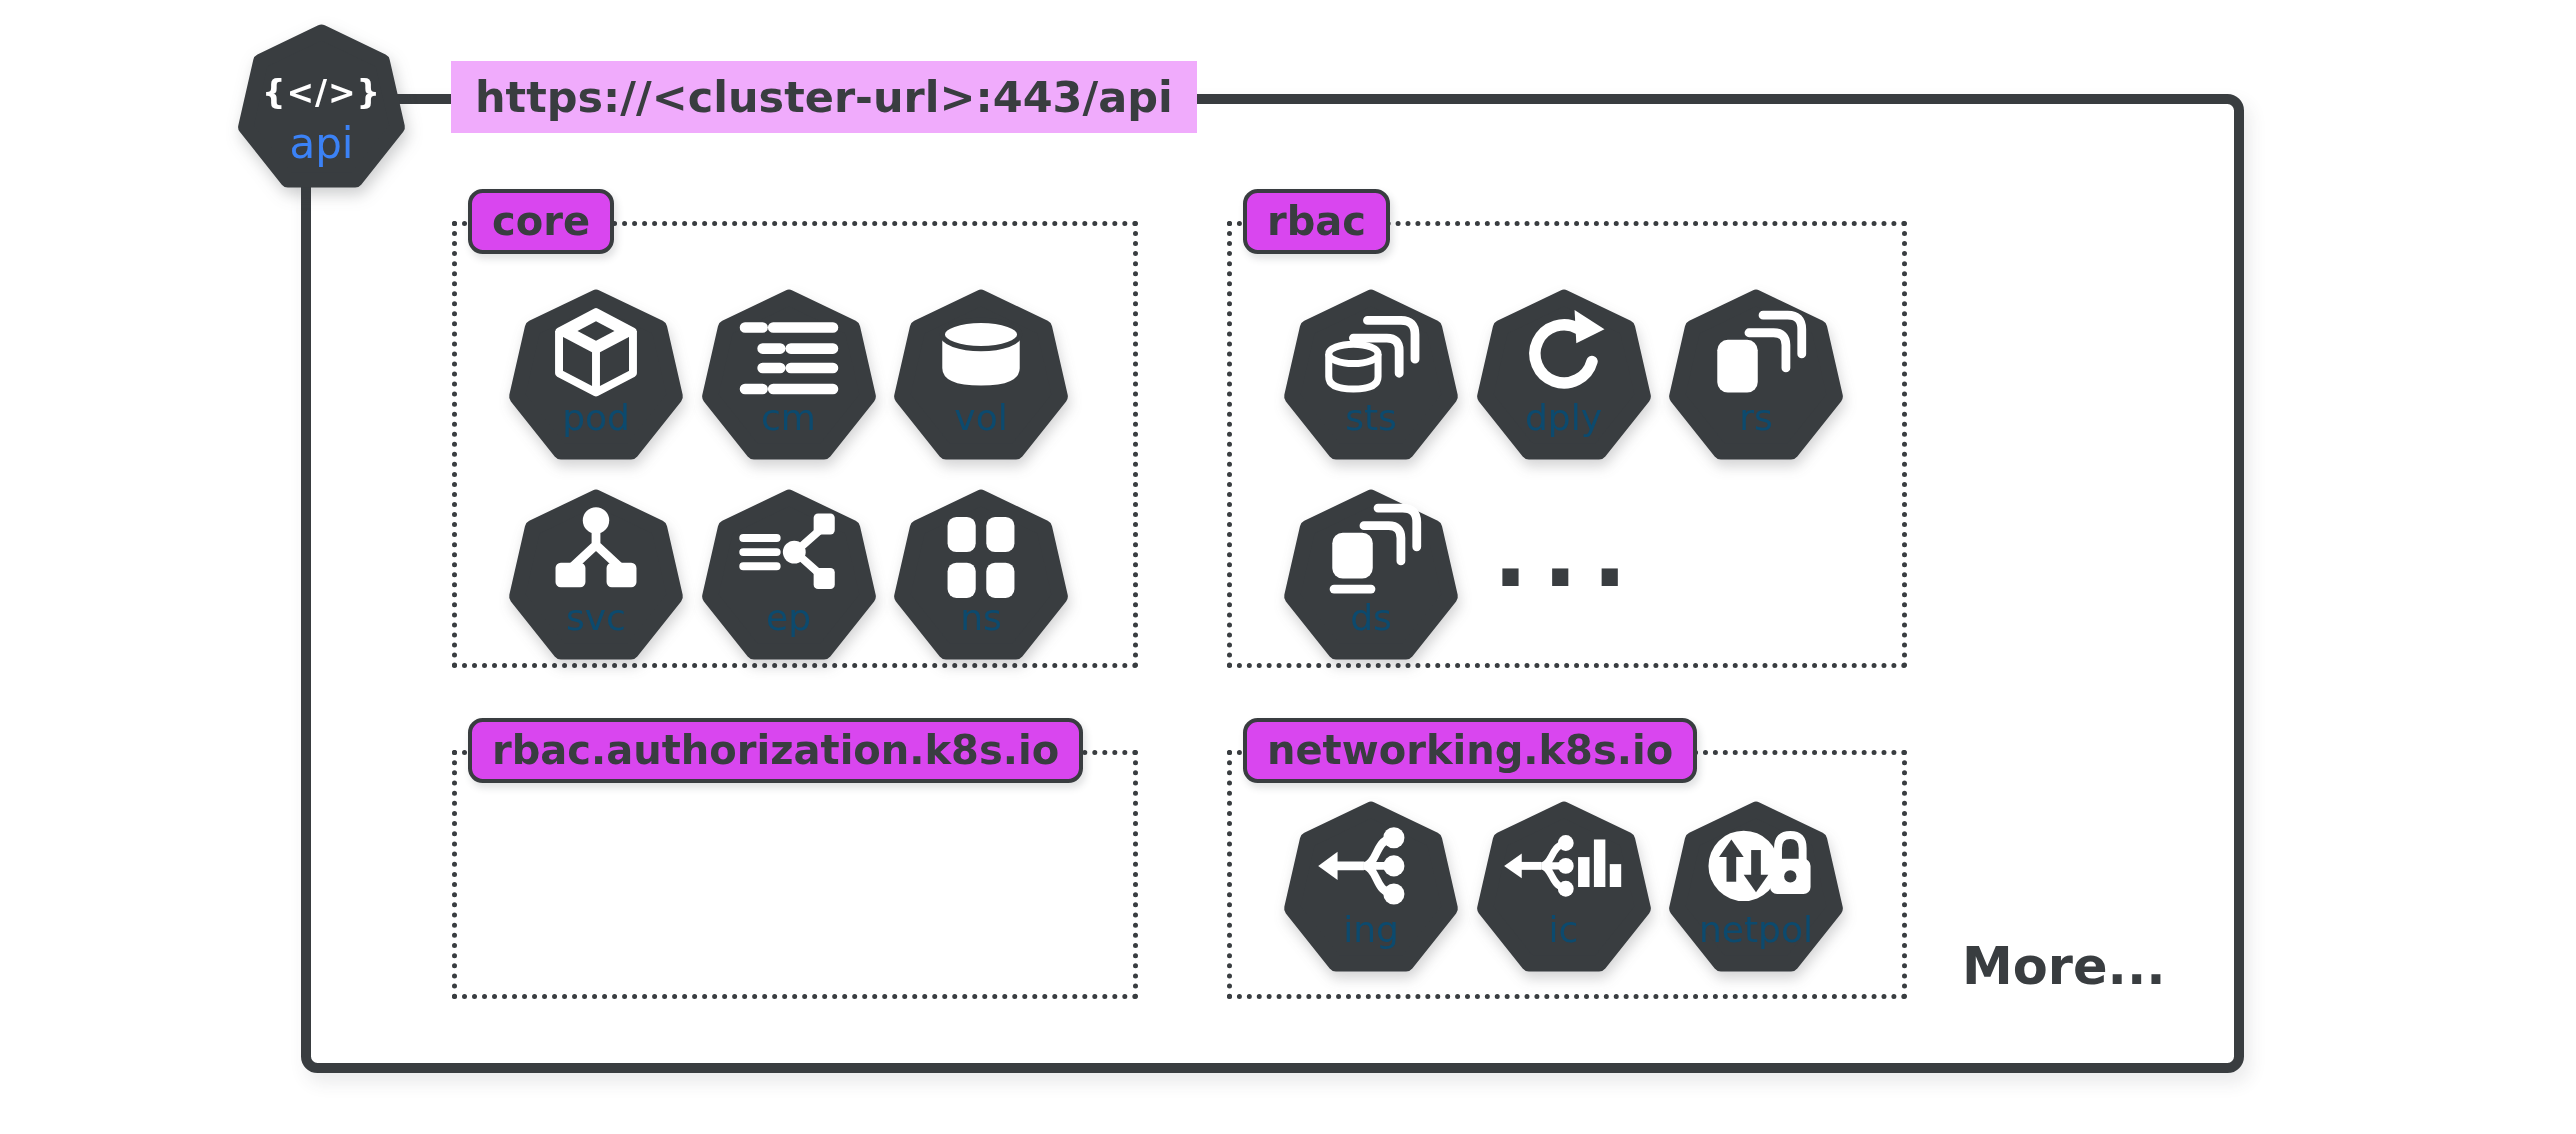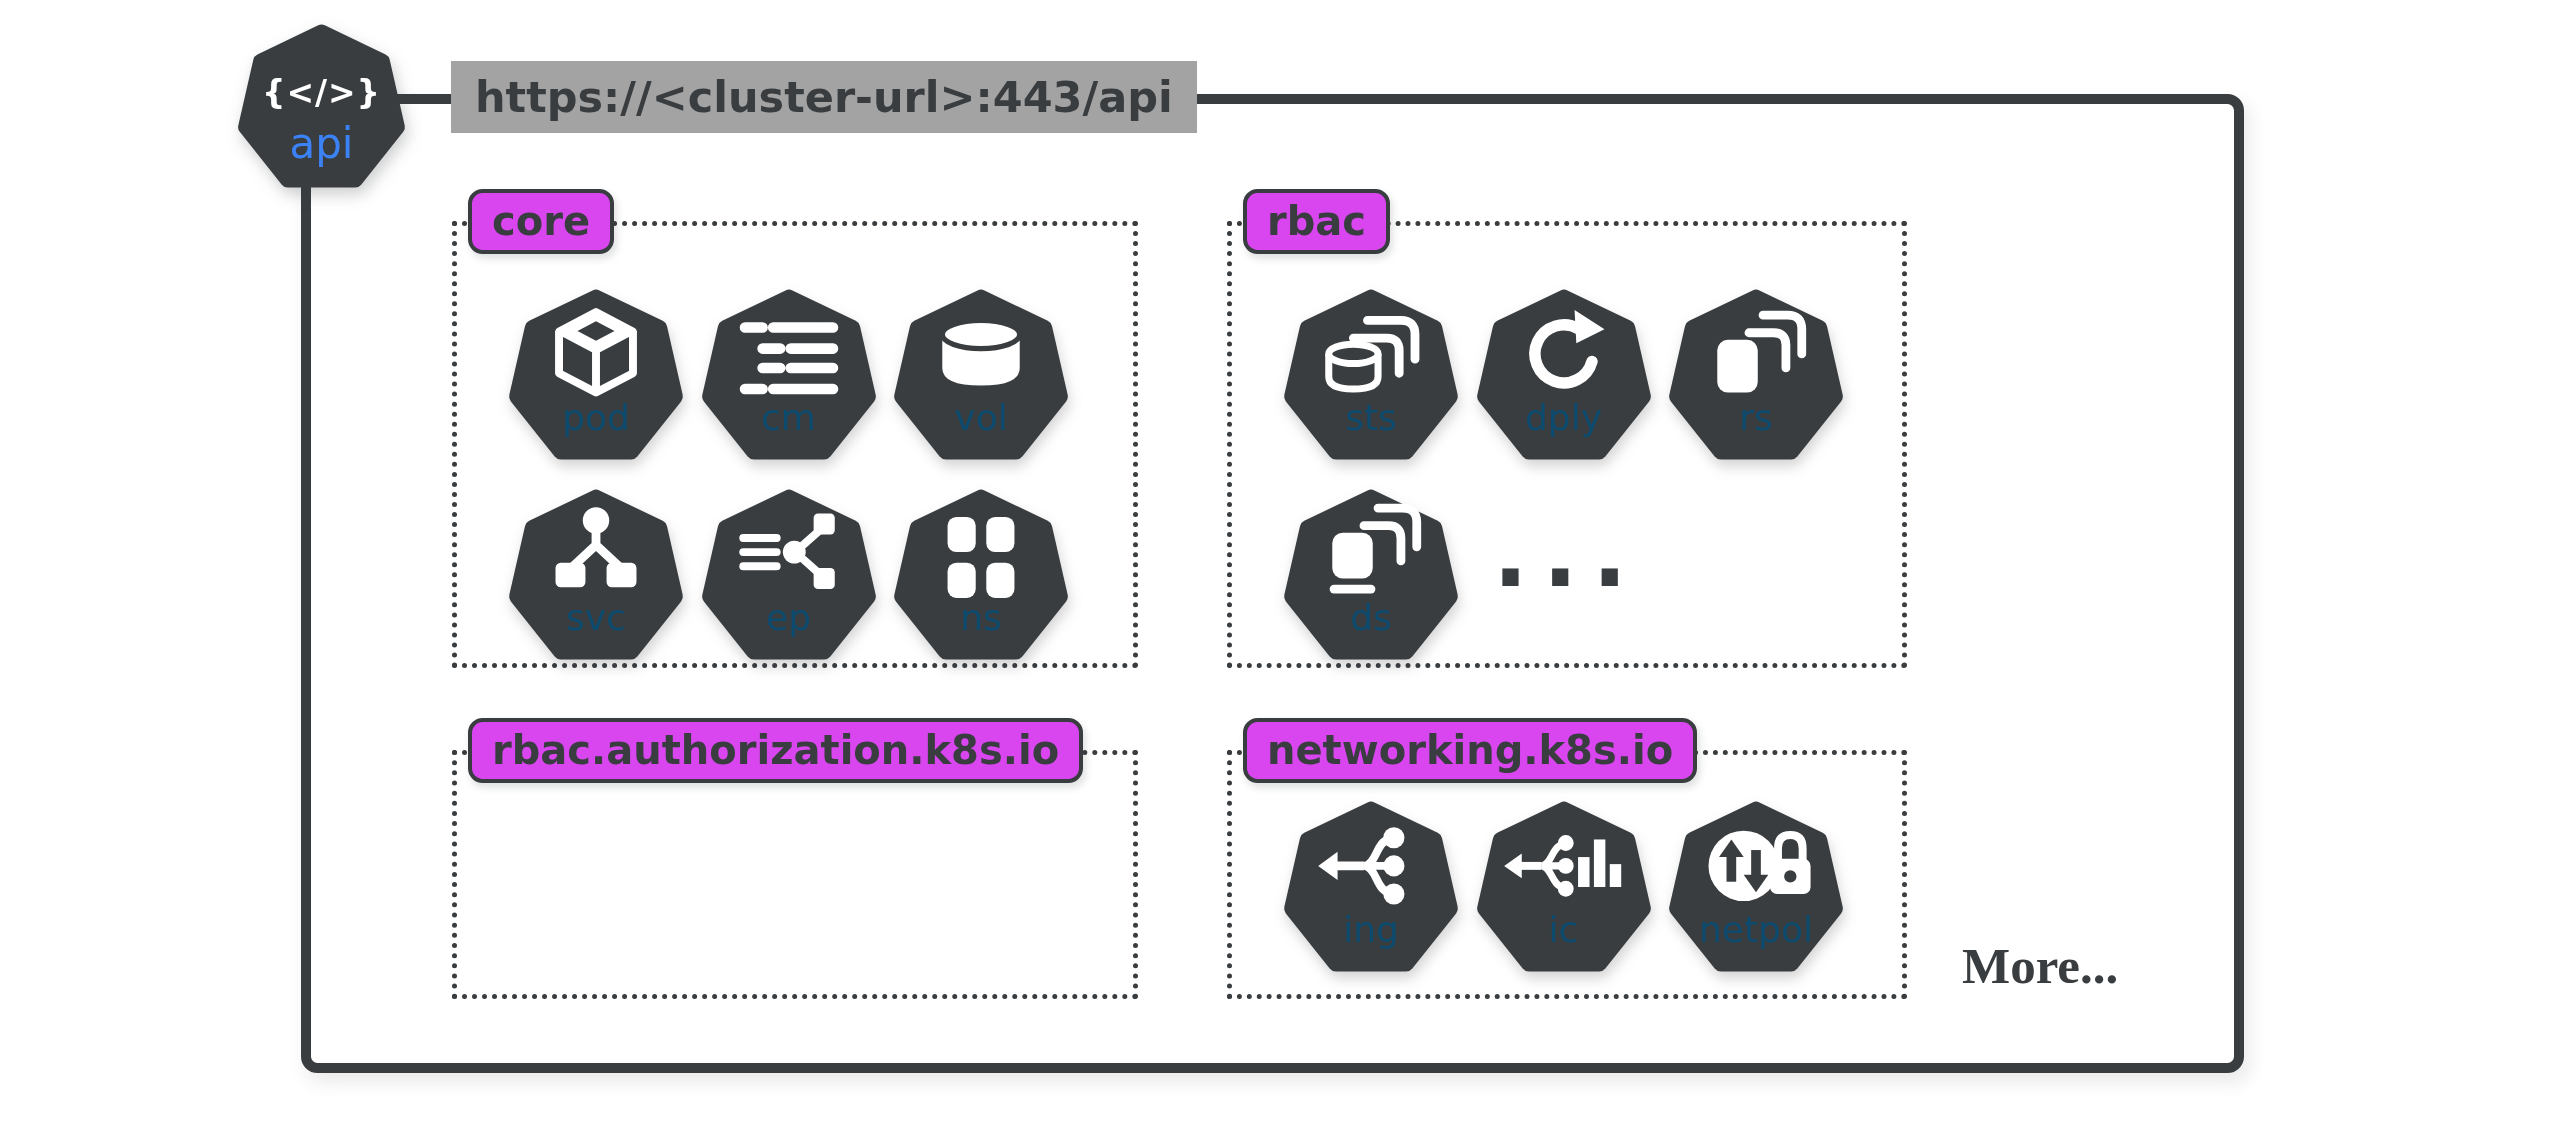--- a/index.html
+++ b/index.html
@@ -14,21 +14,21 @@
   
   .api-node{position:absolute;left:237px;top:22px;width:169px;height:169px;z-index:5;
             filter:drop-shadow(3.7px 7.3px 7.3px rgba(57,61,64,0.25));}
   .api-node svg{position:absolute;left:0;top:0;width:100%;height:100%;}
   .api-glyph{position:absolute;left:0;right:0;top:51px;text-align:center;color:#fff;
              font-size:33px;font-weight:bold;letter-spacing:0.9px;}
   .api-label{position:absolute;left:0;right:0;top:97px;text-align:center;color:#3b82f6;font-size:42px;}
 
   
   .endpoint-title{position:absolute;left:451px;top:61px;height:72px;line-height:72px;
-                  background:#a3a3a3;padding:0 24px;z-index:4;
+                  background:#f0abfc;padding:0 24px;z-index:4;
                   font-size:43px;font-weight:bold;color:#393d40;white-space:nowrap;}
 
   
   .group{position:absolute;box-sizing:border-box;border:5.5px dotted #393d40;}
   .group-core{left:452px;top:221px;width:686px;height:447px;}
   .group-apps{left:1227px;top:221px;width:680px;height:447px;}
   .group-rbac{left:452px;top:750px;width:686px;height:249px;}
   .group-networking{left:1227px;top:750px;width:680px;height:249px;}
 
   .chip{position:absolute;left:11px;top:-37px;background:#d946ef;border:4.6px solid #393d40;
@@ -39,21 +39,21 @@
   .group-rbac .tiles,.group-networking .tiles{top:44px;}
 
   .tile{position:relative;width:176px;height:176px;filter:drop-shadow(2.8px 7.3px 6.4px rgba(57,61,64,0.22));}
   .tile svg{position:absolute;left:0;top:0;width:100%;height:100%;}
   .tile-label{position:absolute;left:0;right:0;top:110px;text-align:center;color:#0c4a6e;
               font-size:36px;white-space:nowrap;}
 
   .ellipsis{position:absolute;left:261px;top:275px;font-size:92px;font-weight:bold;
             letter-spacing:14.7px;color:#393d40;}
 
-  .more-label{position:absolute;left:1962px;top:937px;font-size:51px;font-weight:bold;color:#393d40;font-family:Liberation Serif, serif;}
+  .more-label{position:absolute;left:1962px;top:937px;font-size:51px;font-weight:bold;color:#393d40;}
 </style>
 </head>
 <body>
 
 <svg width="0" height="0" style="position:absolute">
   <defs>
     <symbol id="sym-hep" viewBox="0 0 100 100">
       <polygon points="50,6 85.97,23.3 94.85,62.2 69.96,93.45 30.04,93.45 5.15,62.2 14.03,23.3" fill="#393d40" stroke="#393d40" stroke-width="9" stroke-linejoin="round"></polygon>
     </symbol>
 

